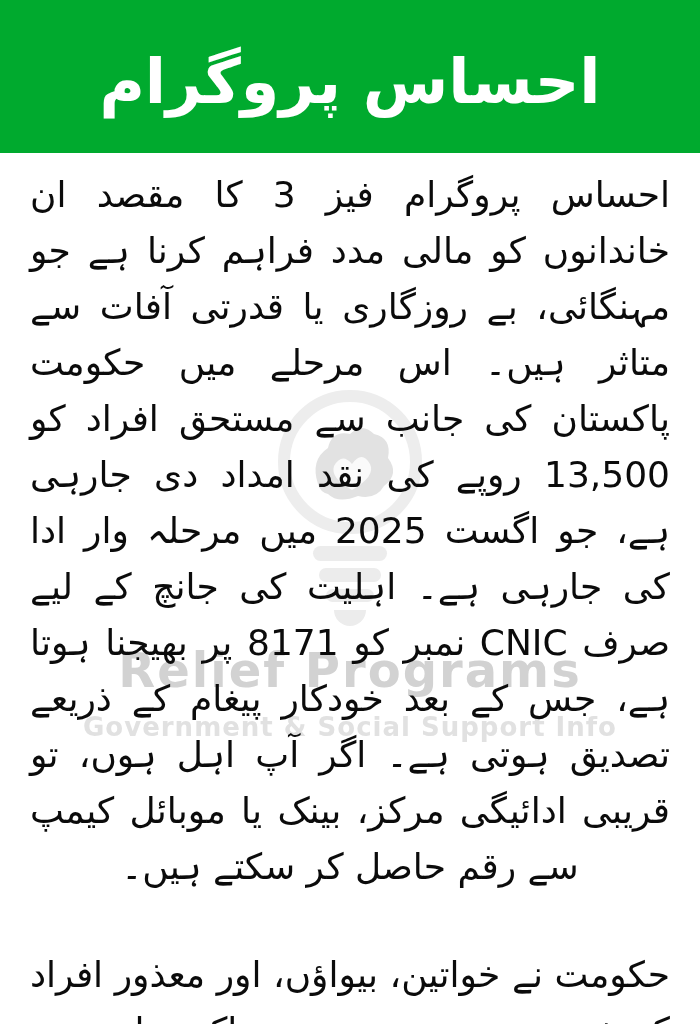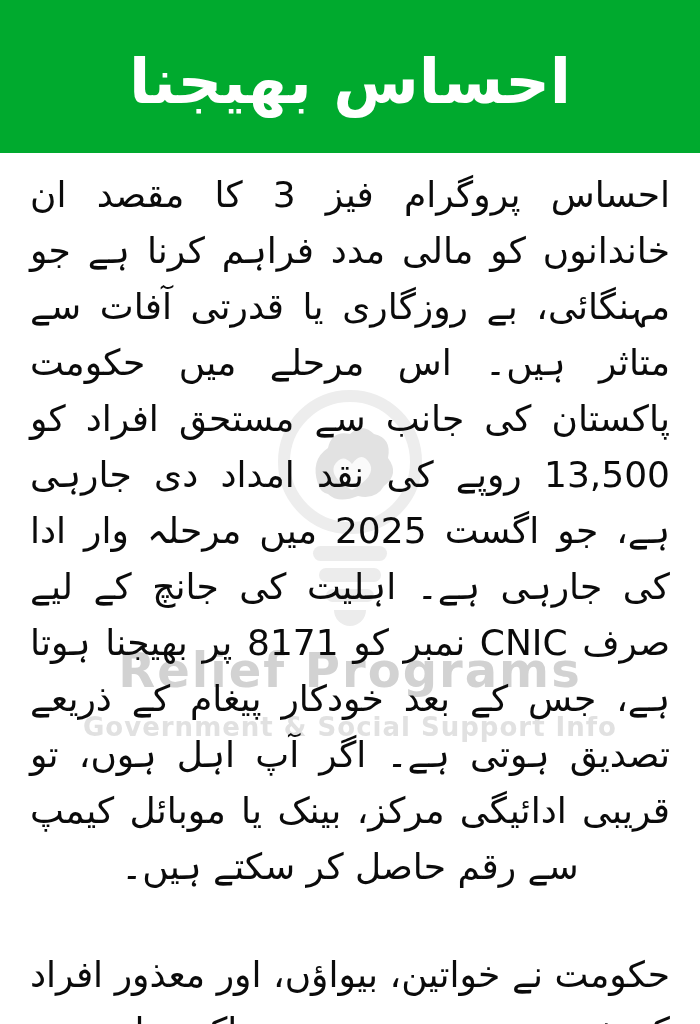--- a/index.html
+++ b/index.html
@@ -82,21 +82,21 @@
     font-weight: 500;
   }
   .urdu + .urdu { margin-top: 52px; }
 </style>
 </head>
 <body>
 
 <div class="page">
 
   <header class="banner">
-    <h1>احساس بھیجنا</h1>
+    <h1>احساس پروگرام</h1>
   </header>
 
   <div class="watermark">
     <span>
       <svg width="148" height="248" viewBox="0 0 148 248" xmlns="http://www.w3.org/2000/svg" aria-hidden="true">
 
         <circle cx="74" cy="74" r="66" fill="none" stroke="#EDEDED" stroke-width="12"></circle>
 
         <path d="M42 96 Q34 72 52 60 Q56 42 74 46 Q86 34 98 46 Q116 50 112 70 Q124 86 108 98 Q100 112 82 108 Q62 116 52 106 Q44 104 42 96 Z" fill="#E2E2E2"></path>
         <path d="M58 78 q8 -14 18 -2 q10 -14 18 0 q6 12 -18 26 q-22 -12 -18 -24 Z" fill="#FAFAFA"></path>

